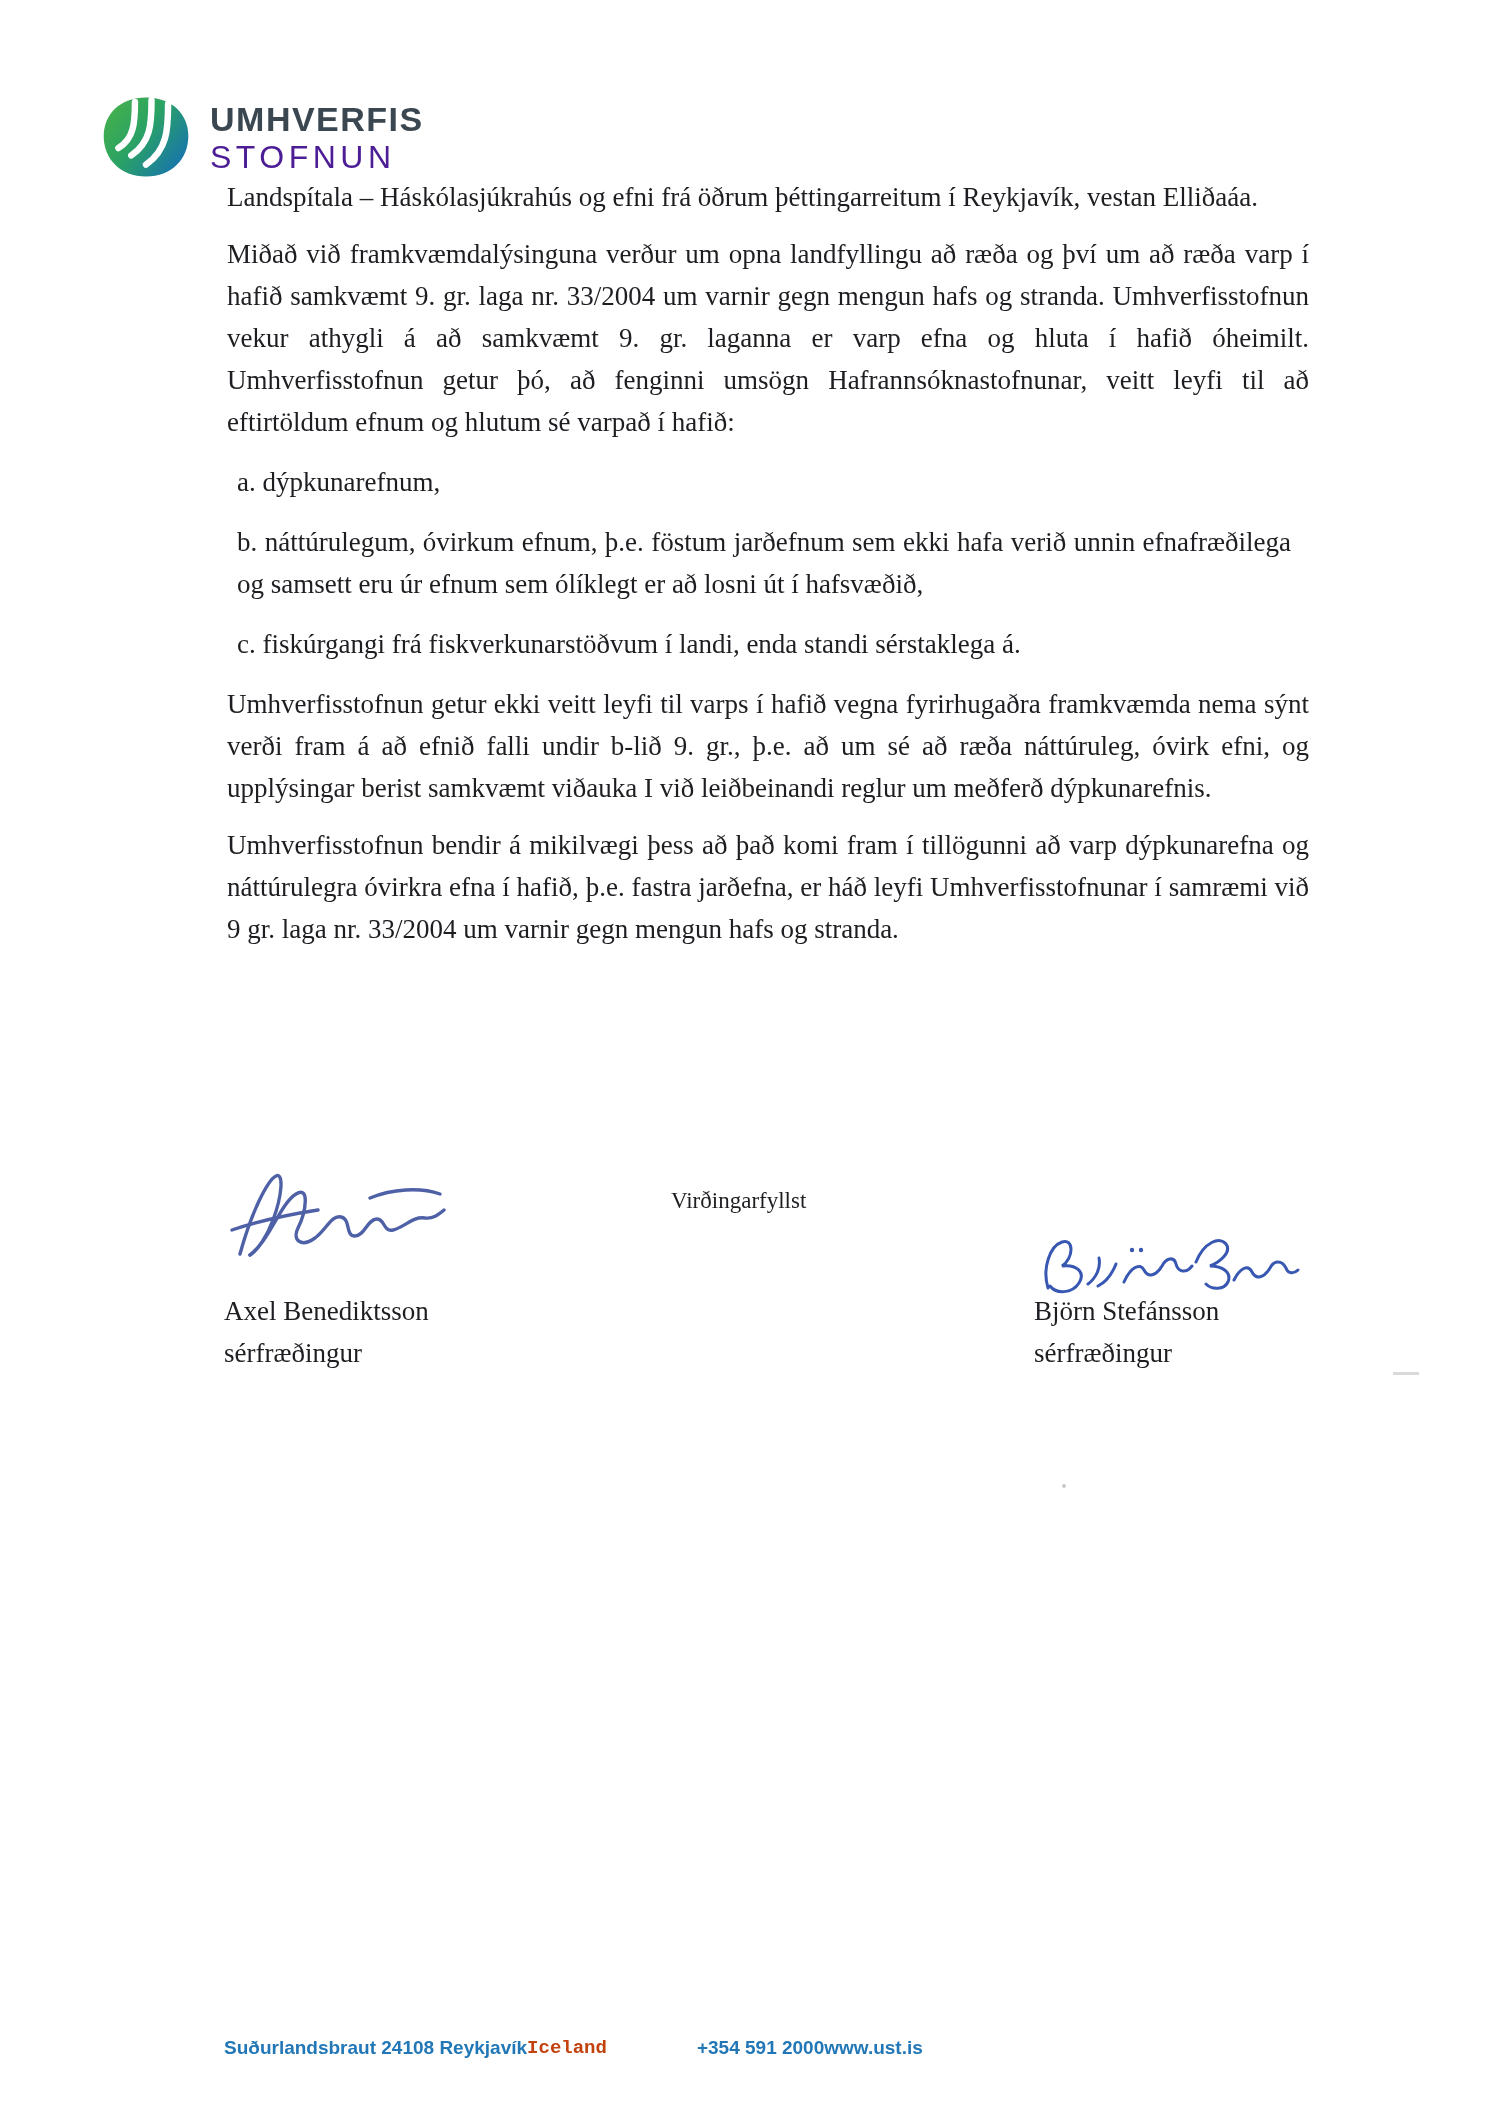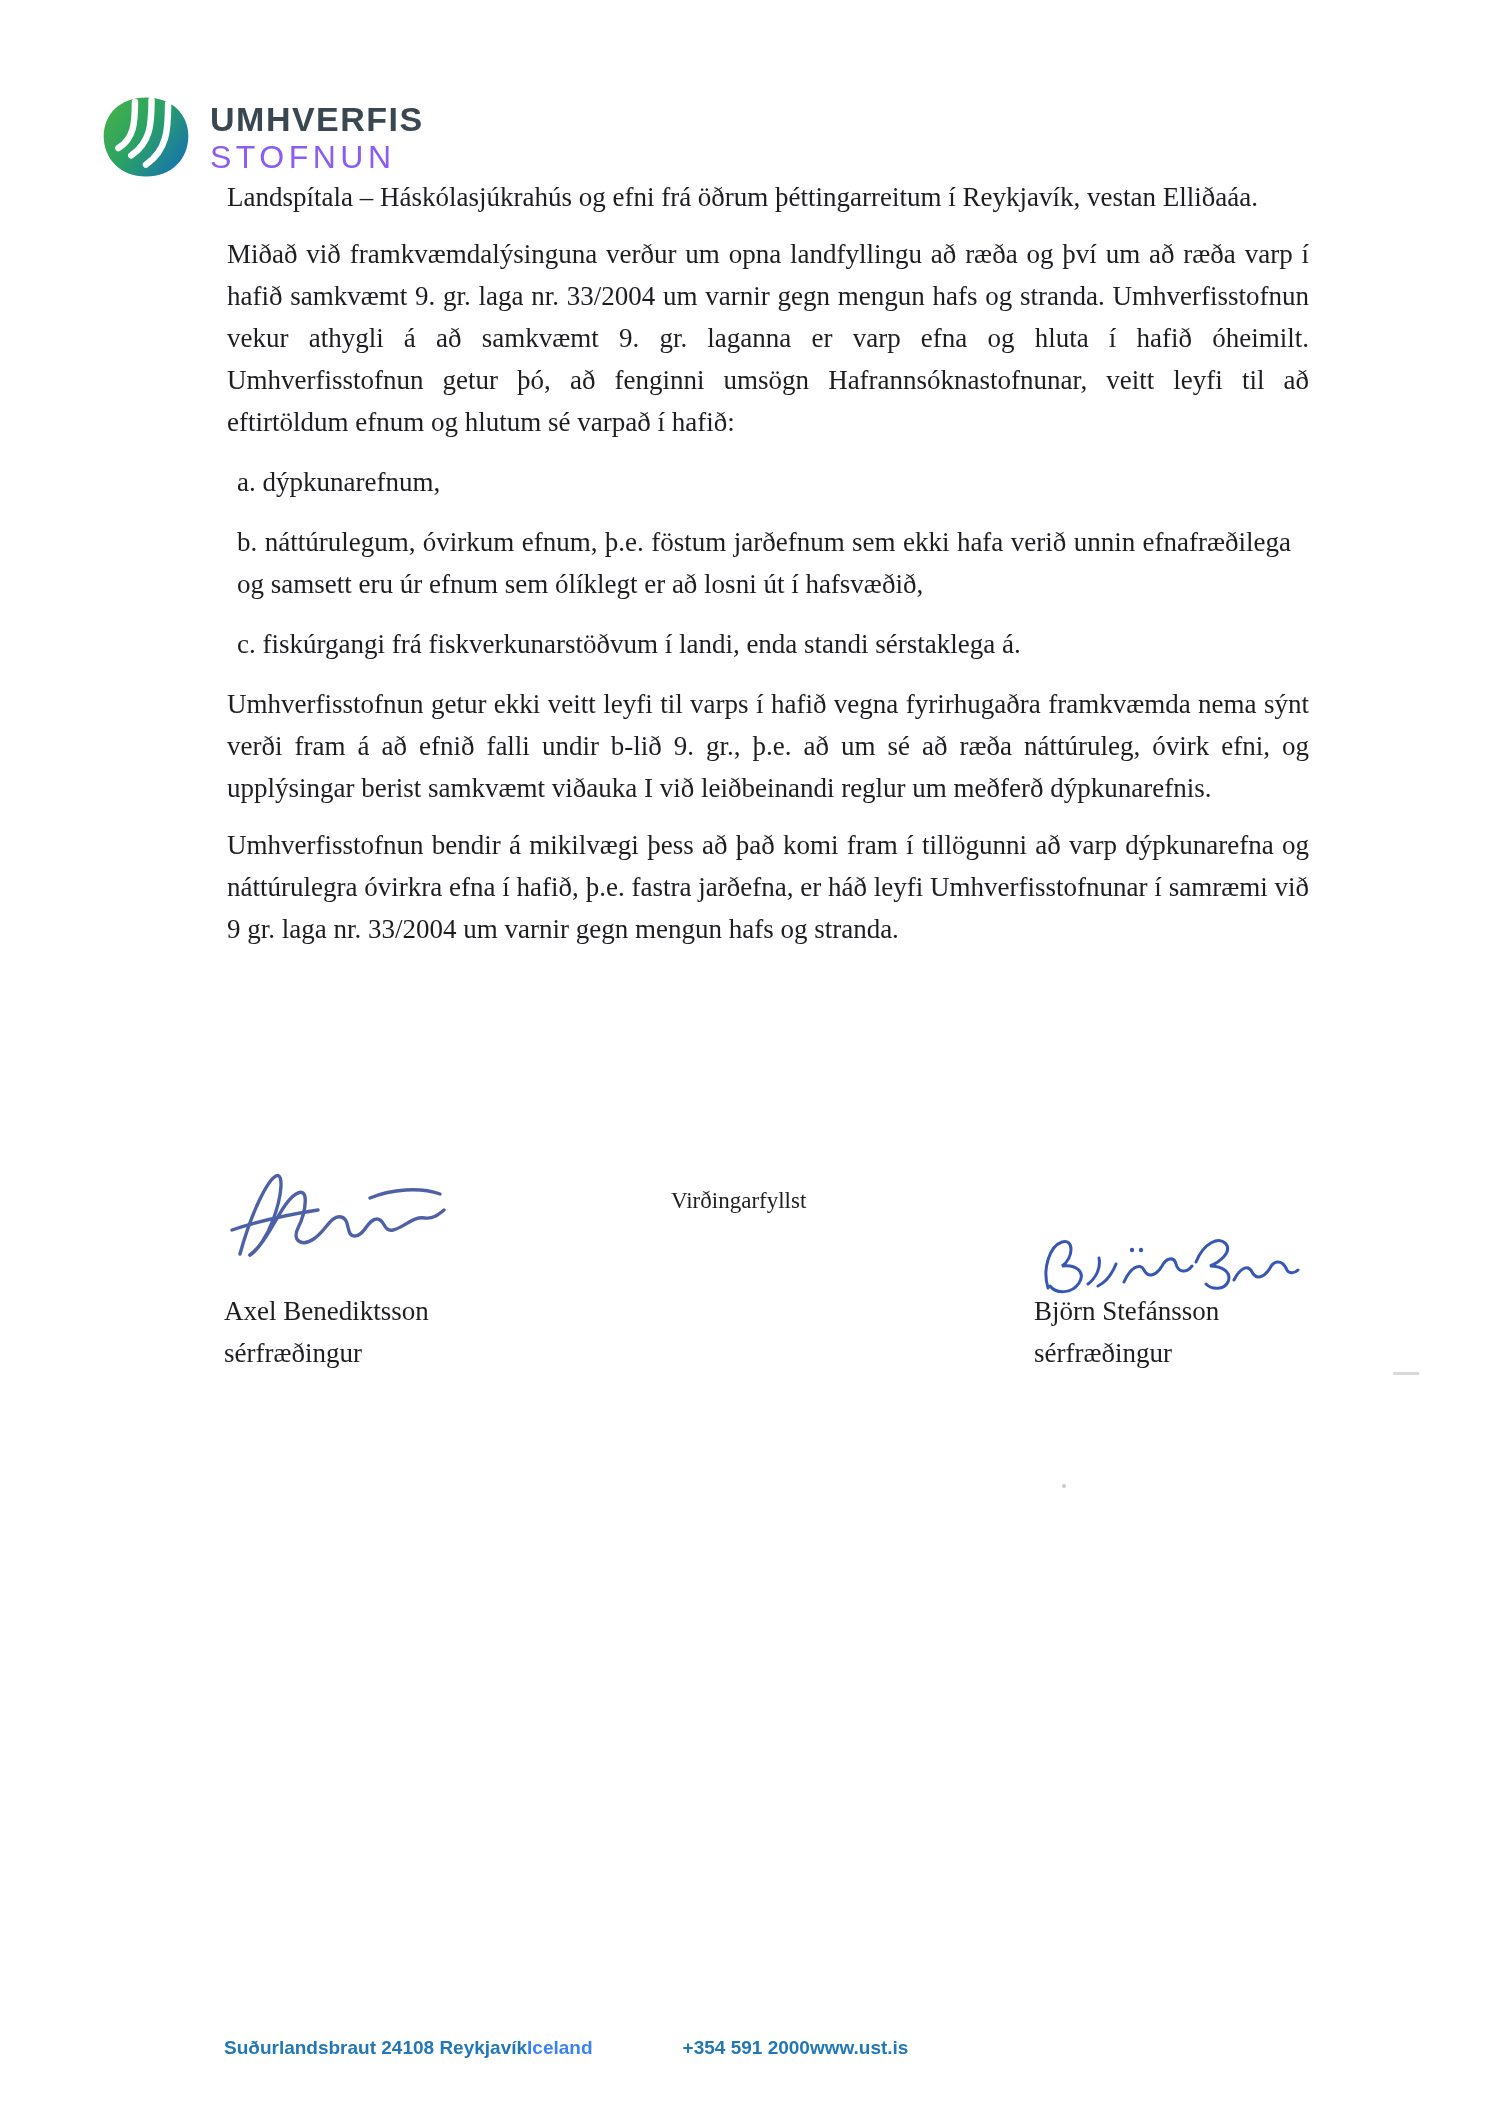--- a/index.html
+++ b/index.html
@@ -19,21 +19,21 @@
     display: flex; align-items: flex-start; gap: 18px;
   }
   .logo-mark { width: 92px; height: 86px; flex: 0 0 auto; }
   .logo-text { padding-top: 8px; font-family: "Liberation Sans", sans-serif; }
   .logo-line1 {
     font-weight: 700; font-size: 34px; letter-spacing: 1.5px;
     color: #3a4750; line-height: 1.05;
   }
   .logo-line2 {
     font-weight: 400; font-size: 32px; letter-spacing: 4.5px;
-    color: #8b5cf6; line-height: 1.2;
+    color: #4c1d95; line-height: 1.2;
   }
 
   
   .letter-body {
     position: absolute; left: 219px; top: 176px; width: 1090px;
     font-size: 27px; line-height: 42px;
     text-align: justify;
   }
   .letter-body p { margin: 0 0 15px 8px; }
   .letter-body .list { margin: 0 0 15px 0; }
@@ -57,21 +57,21 @@
 
   
   .footer {
     position: absolute; left: 224px; top: 2034px;
     display: flex; gap: 90px;
     font-family: "Liberation Sans", sans-serif;
     font-weight: 700; font-size: 19px; line-height: 28px;
     color: #2277b6;
   }
   .footer .col { display: flex; flex-direction: row; }
-  .footer .muted { color: #3b82f6; }
+  .footer .muted { color: #c2410c; font-family: Liberation Mono, monospace; }
 </style>
 </head>
 <body>
 
 <div class="page">
 
   <div class="logo-row">
     <svg class="logo-mark" viewBox="0 0 100 92" xmlns="http://www.w3.org/2000/svg">
       <defs>
         <linearGradient id="logoGrad" x1="0%" y1="15%" x2="100%" y2="85%">

